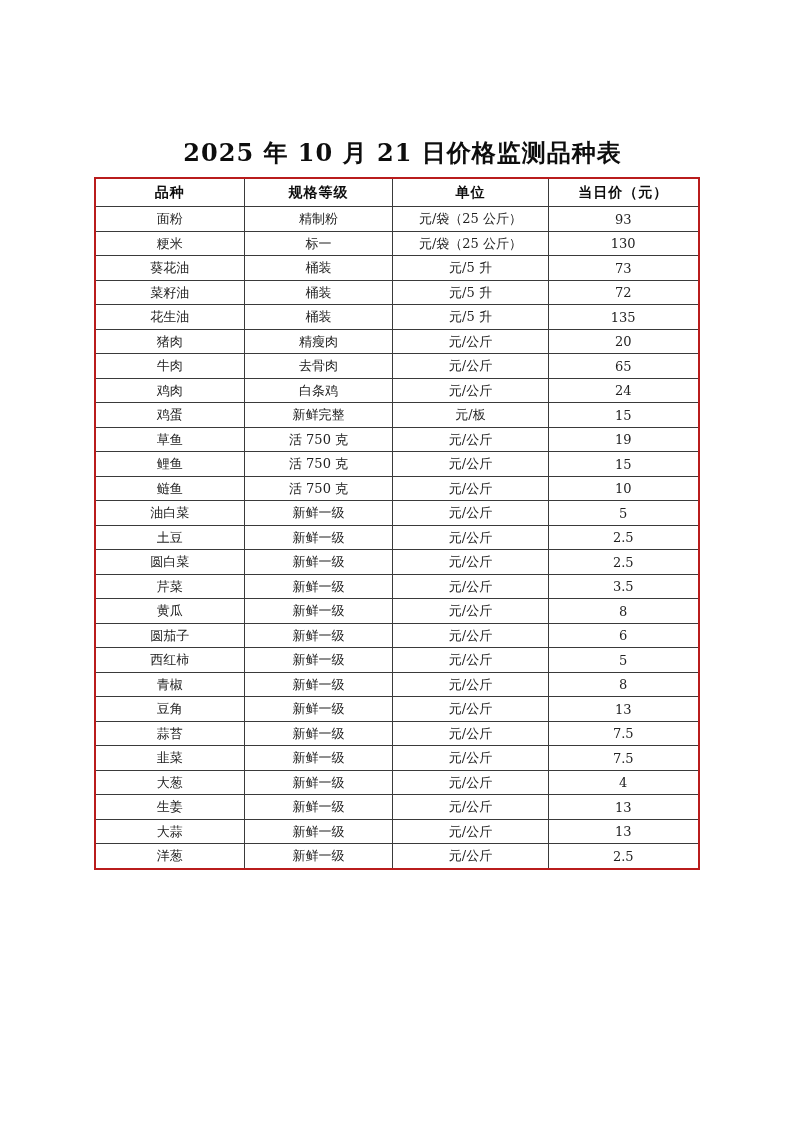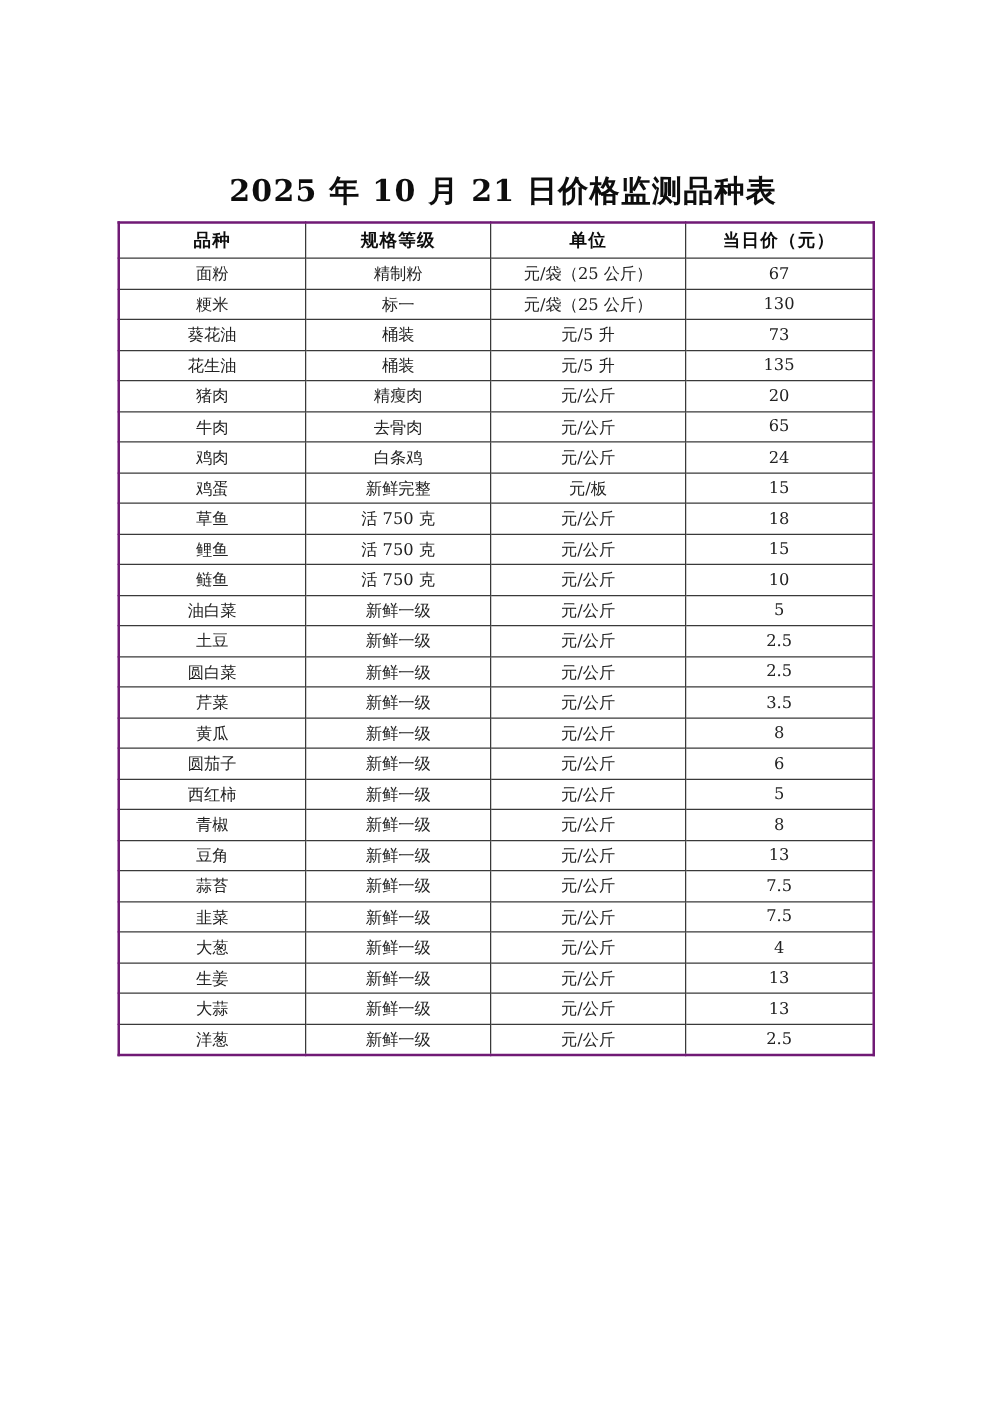--- a/index.html
+++ b/index.html
@@ -28,21 +28,21 @@
     font-weight: bold;
     letter-spacing: 1px;
     line-height: 1.1;
     color: #0d0d0d;
   }
   table.price-table {
     border-collapse: collapse;
     table-layout: fixed;
     width: 604px;
     margin: 0 auto;
-    border: 2px solid #701a75;
+    border: 2px solid #b91c1c;
   }
   table.price-table col.c1 { width: 150px; }
   table.price-table col.c2 { width: 148px; }
   table.price-table col.c3 { width: 156px; }
   table.price-table col.c4 { width: 150px; }
   table.price-table th,
   table.price-table td {
     border: 1px solid #3a3a3a;
     text-align: center;
     vertical-align: middle;
@@ -83,35 +83,41 @@
           <th>规格等级</th>
           <th>单位</th>
           <th>当日价（元）</th>
         </tr>
     </thead>
     <tbody>
         <tr>
           <td>面粉</td>
           <td>精制粉</td>
           <td>元/袋（25 公斤）</td>
-          <td>67</td>
+          <td>93</td>
         </tr>
         <tr>
           <td>粳米</td>
           <td>标一</td>
           <td>元/袋（25 公斤）</td>
           <td>130</td>
         </tr>
         <tr>
           <td>葵花油</td>
           <td>桶装</td>
           <td>元/5 升</td>
           <td>73</td>
         </tr>
         <tr>
+          <td>菜籽油</td>
+          <td>桶装</td>
+          <td>元/5 升</td>
+          <td>72</td>
+        </tr>
+        <tr>
           <td>花生油</td>
           <td>桶装</td>
           <td>元/5 升</td>
           <td>135</td>
         </tr>
         <tr>
           <td>猪肉</td>
           <td>精瘦肉</td>
           <td>元/公斤</td>
           <td>20</td>
@@ -131,21 +137,21 @@
         <tr>
           <td>鸡蛋</td>
           <td>新鲜完整</td>
           <td>元/板</td>
           <td>15</td>
         </tr>
         <tr>
           <td>草鱼</td>
           <td>活 750 克</td>
           <td>元/公斤</td>
-          <td>18</td>
+          <td>19</td>
         </tr>
         <tr>
           <td>鲤鱼</td>
           <td>活 750 克</td>
           <td>元/公斤</td>
           <td>15</td>
         </tr>
         <tr>
           <td>鲢鱼</td>
           <td>活 750 克</td>

